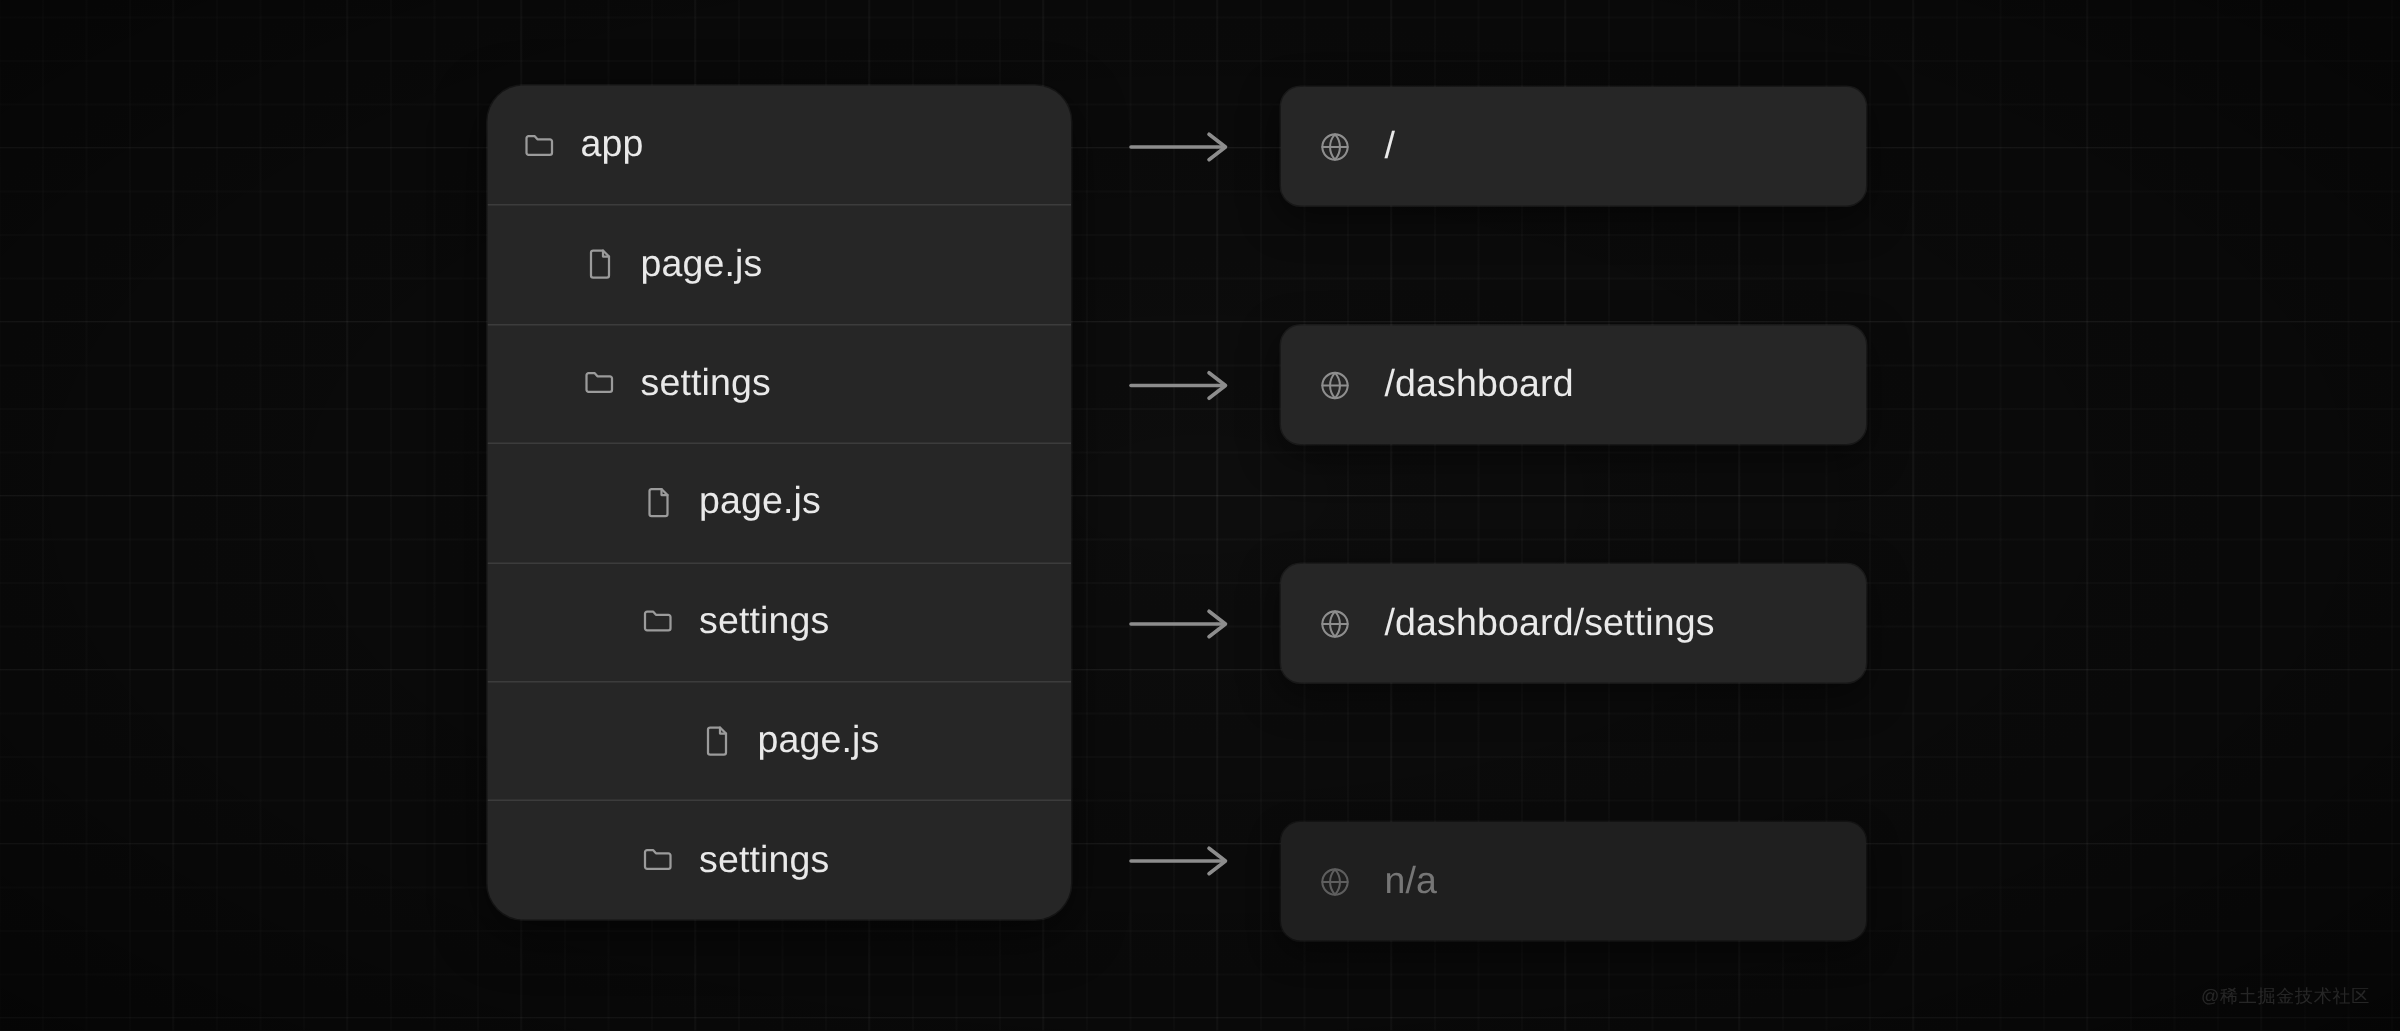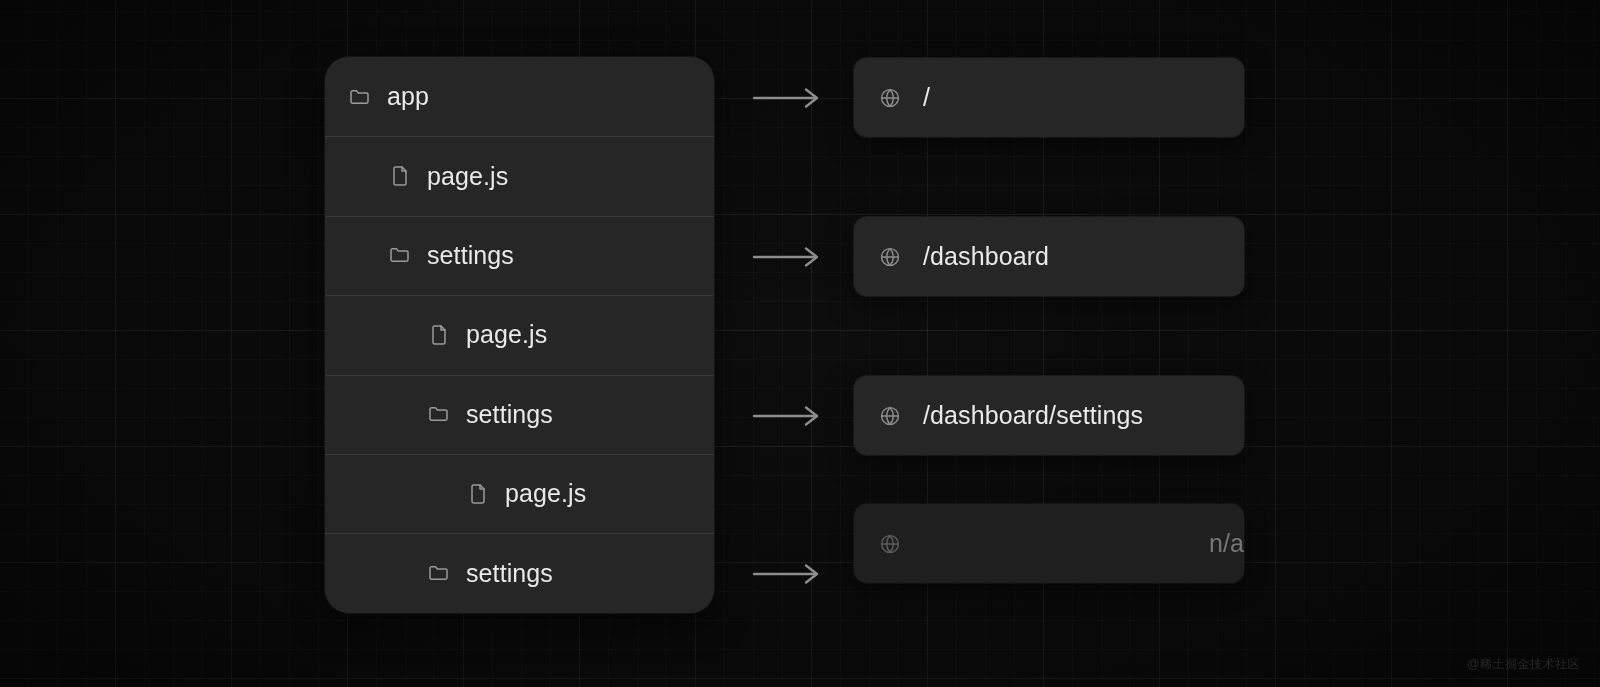--- a/index.html
+++ b/index.html
@@ -257,21 +257,21 @@
     <span class="route-icon">
       <svg width="22" height="22" viewBox="0 0 24 24" fill="none" stroke="currentColor" stroke-width="1.5" stroke-linecap="round" stroke-linejoin="round">
           <circle cx="12" cy="12" r="9.2"></circle>
           <path d="M2.8 12h18.4"></path>
           <path d="M12 2.8c2.4 2.6 3.6 5.8 3.6 9.2s-1.2 6.6-3.6 9.2c-2.4-2.6-3.6-5.8-3.6-9.2S9.6 5.4 12 2.8Z"></path>
         </svg>
     </span>
     <span class="route-label">/dashboard</span>
   </div>
 
-  <div class="route-box muted" style="top:504px;justify-content:space-between;">
+  <div class="route-box muted" style="top:548px;">
     <span class="route-icon">
       <svg width="22" height="22" viewBox="0 0 24 24" fill="none" stroke="currentColor" stroke-width="1.5" stroke-linecap="round" stroke-linejoin="round">
           <circle cx="12" cy="12" r="9.2"></circle>
           <path d="M2.8 12h18.4"></path>
           <path d="M12 2.8c2.4 2.6 3.6 5.8 3.6 9.2s-1.2 6.6-3.6 9.2c-2.4-2.6-3.6-5.8-3.6-9.2S9.6 5.4 12 2.8Z"></path>
         </svg>
     </span>
     <span class="route-label">n/a</span>
   </div>
 

